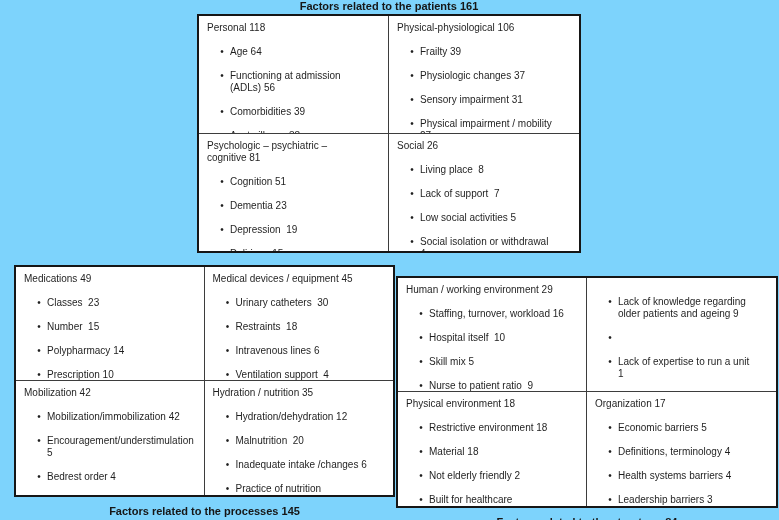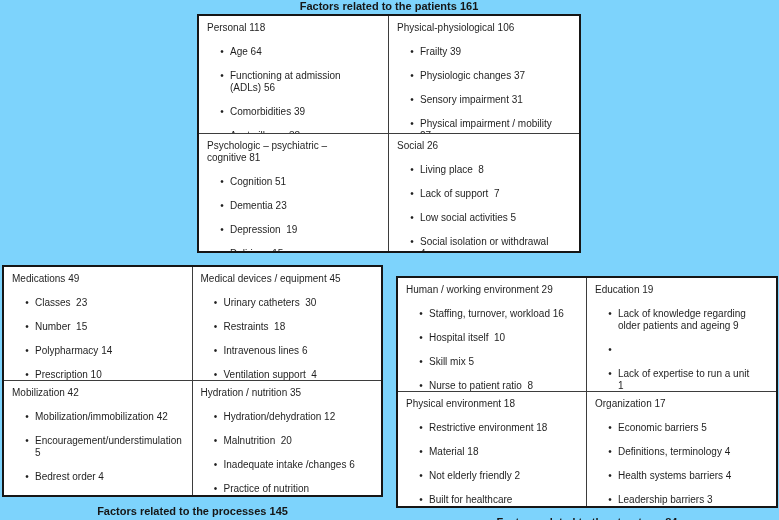--- a/index.html
+++ b/index.html
@@ -57,21 +57,21 @@
     width: 8px;
     margin-left: 11px;
     margin-right: 4px;
     text-align: center;
     font-size: 10px;
   }
   .item-text { white-space: pre-wrap; }
 
   #section-patients  { left: 197px; top: 0; width: 384px; }
   #section-patients .box { height: 239px; }
-  #section-processes { left: 2px; top: 265px; width: 381px; }
+  #section-processes { left: 14px; top: 265px; width: 381px; }
   #section-processes .box { height: 232px; }
   #section-structure { left: 396px; top: 276px; width: 382px; }
   #section-structure .box { height: 232px; }
 </style>
 </head>
 <body>
 
 <div id="canvas">
 
   <div id="section-patients" class="section">
@@ -245,25 +245,24 @@
           <div class="item">
             <span class="bullet">•</span>
             <span class="item-text">Hospital itself  10</span>
           </div>
           <div class="item">
             <span class="bullet">•</span>
             <span class="item-text">Skill mix 5</span>
           </div>
           <div class="item">
             <span class="bullet">•</span>
-            <span class="item-text">Nurse to patient ratio  8</span>
-          </div>
-        </div>
-        <div class="cell">
-          <div class="cell-heading">Education 19</div>
+            <span class="item-text">Nurse to patient ratio  9</span>
+          </div>
+        </div>
+        <div class="cell">
           <div class="item">
             <span class="bullet">•</span>
             <span class="item-text">Lack of knowledge regarding older patients and ageing 9</span>
           </div>
           <div class="item">
             <span class="bullet">•</span>
           </div>
           <div class="item">
             <span class="bullet">•</span>
             <span class="item-text">Lack of expertise to run a unit 1</span>

